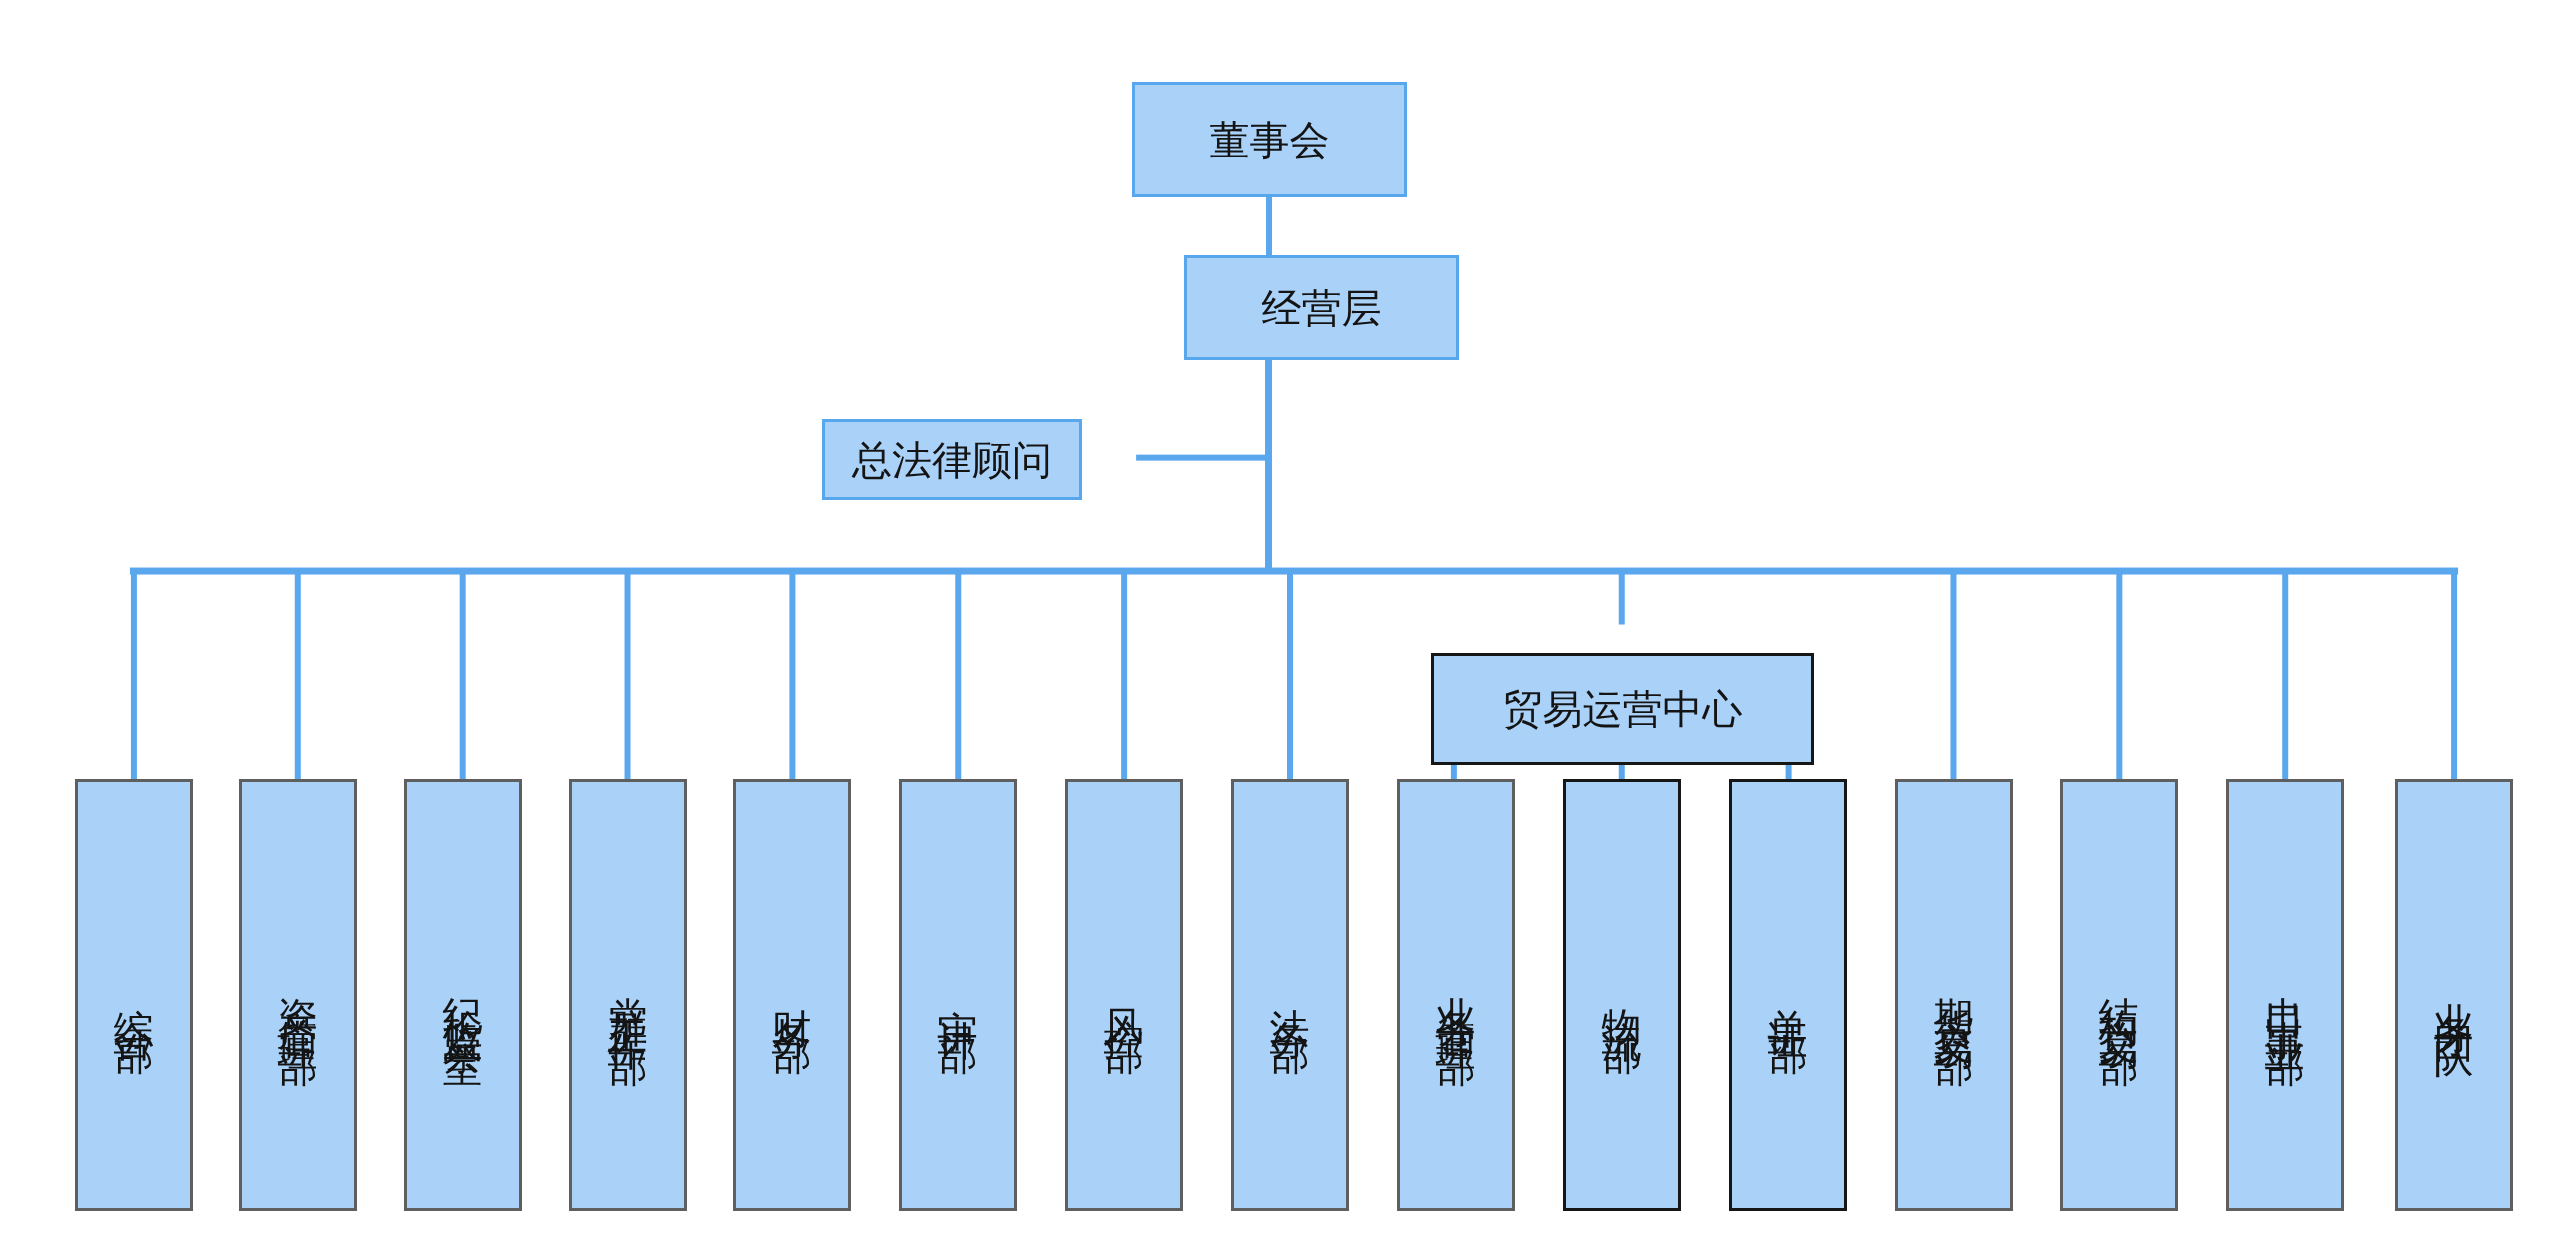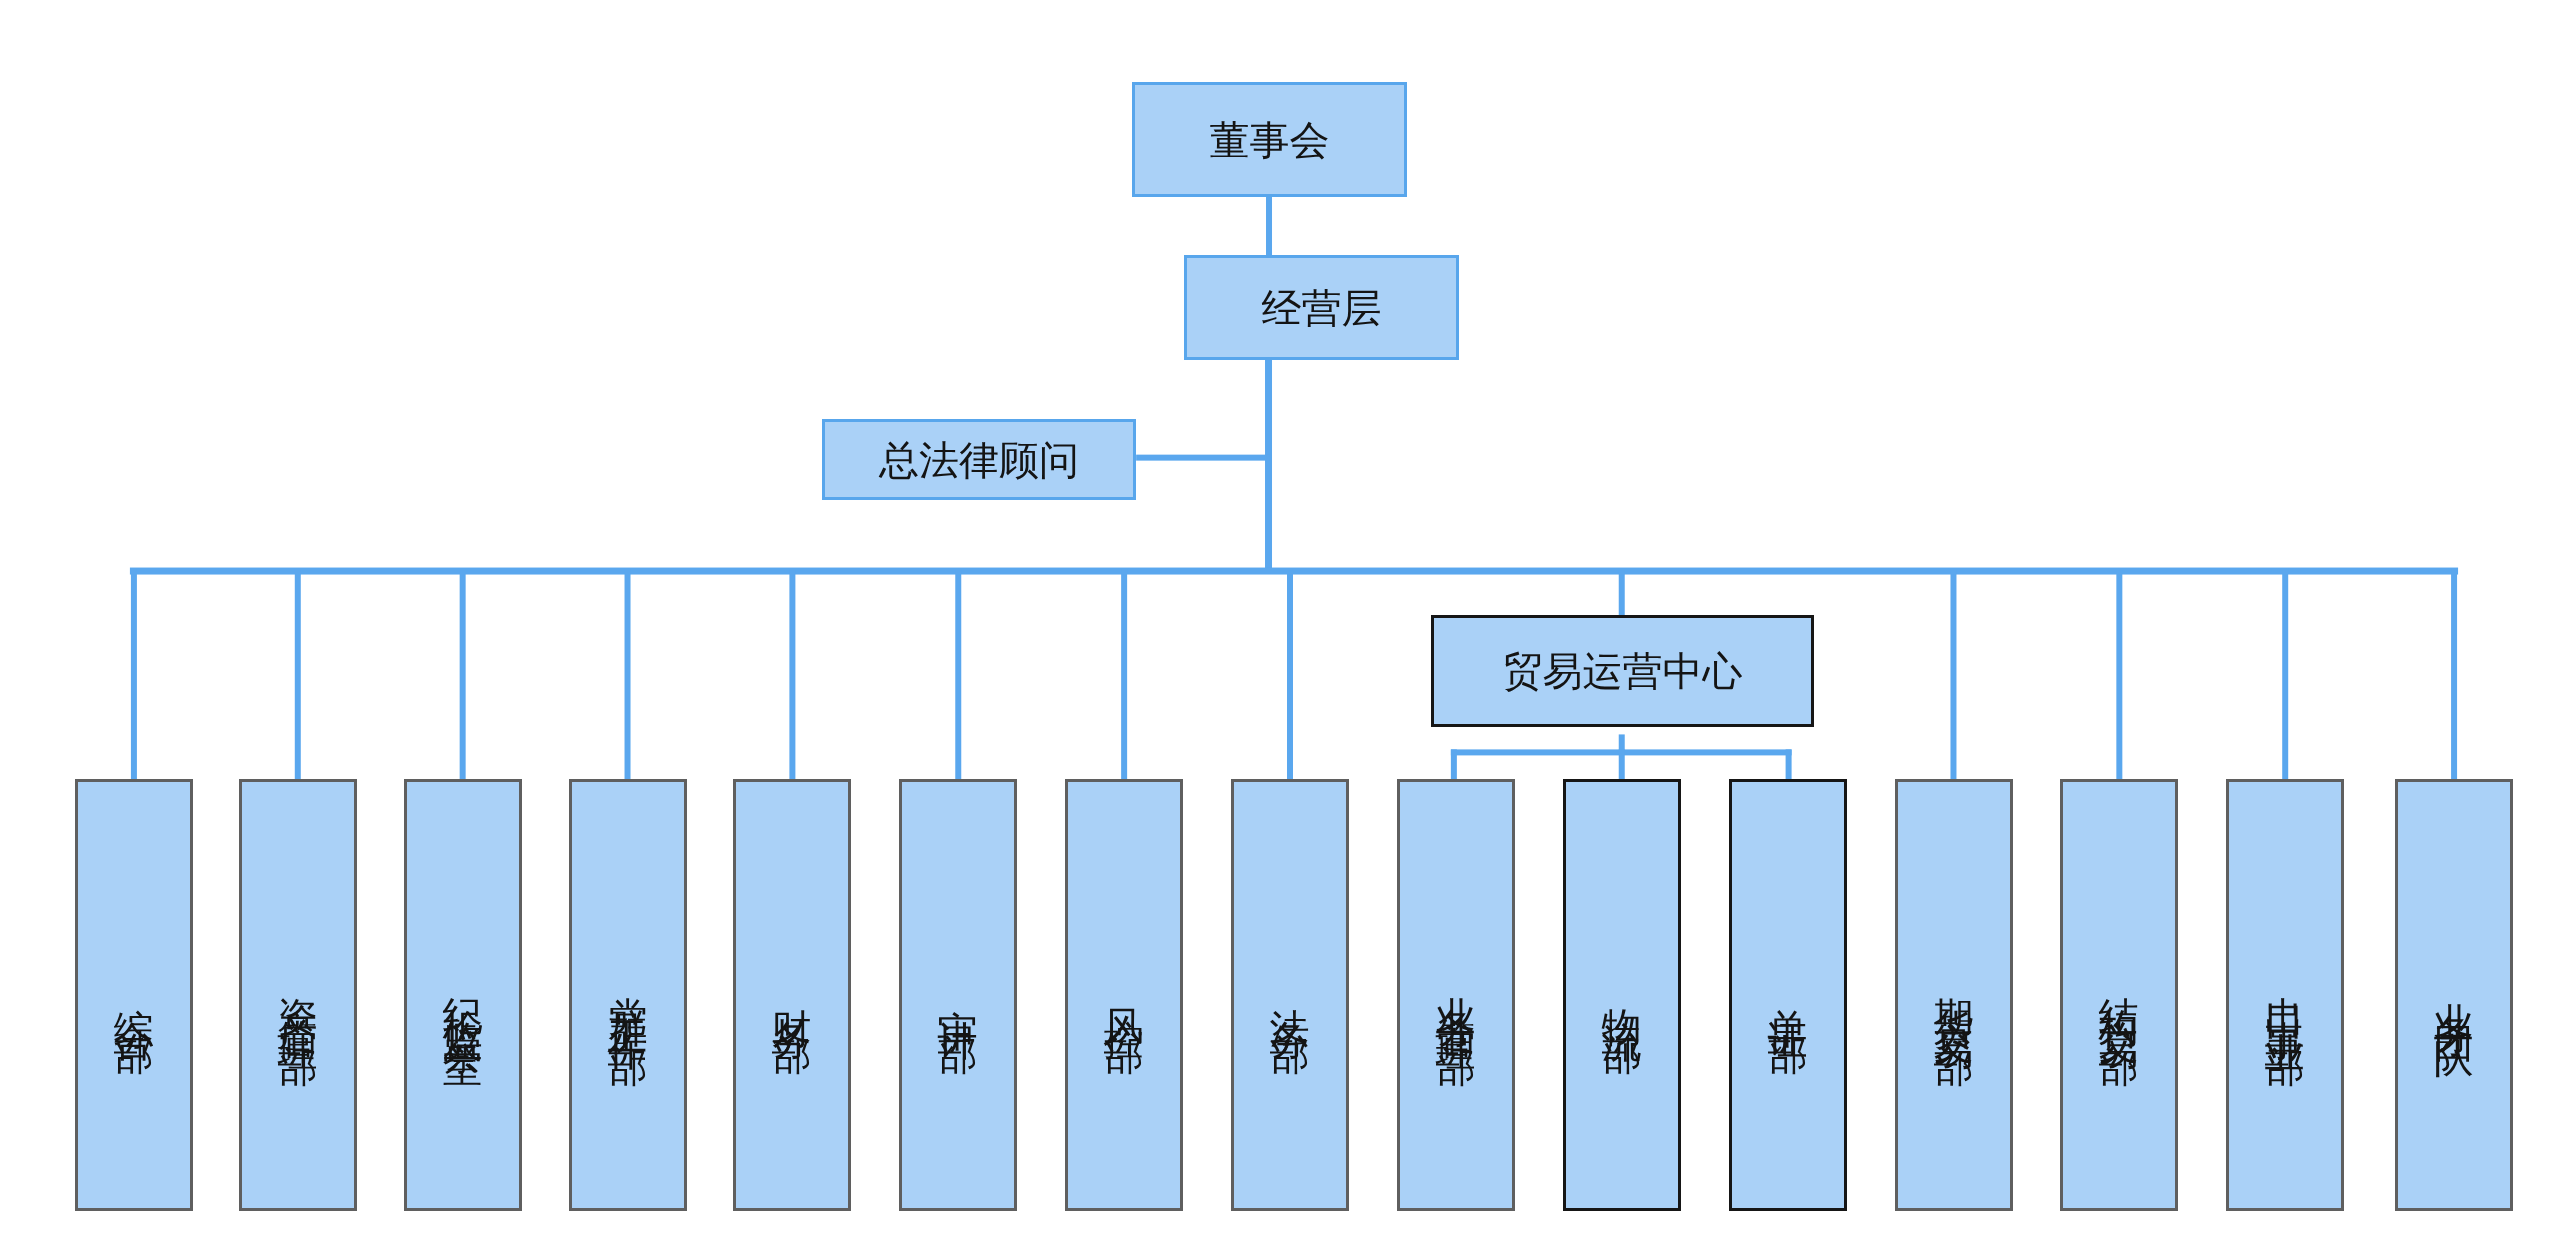--- a/index.html
+++ b/index.html
@@ -101,25 +101,25 @@
   </svg>
 
   <div class="node hnode" style="left:1132px; top:82px; width:275px; height:115px;">
     <span>董事会</span>
   </div>
 
   <div class="node hnode" style="left:1184px; top:255px; width:275px; height:105px;">
     <span>经营层</span>
   </div>
 
-  <div class="node hnode" style="left:822px; top:419px; width:314px; height:81px;">
+  <div class="node hnode" style="left:822px; top:419px; width:260px; height:81px;">
     <span>总法律顾问</span>
   </div>
 
-  <div class="node center-node" style="left:1431px; top:615px; width:383px; height:112px;">
+  <div class="node center-node" style="left:1431px; top:653px; width:383px; height:112px;">
     <span>贸易运营中心</span>
   </div>
 
   <div class="dept" style="left:75px;">
     <span class="vlabel">综合部</span>
   </div>
   <div class="dept" style="left:239px;">
     <span class="vlabel">资产管理部</span>
   </div>
   <div class="dept" style="left:404px;">

